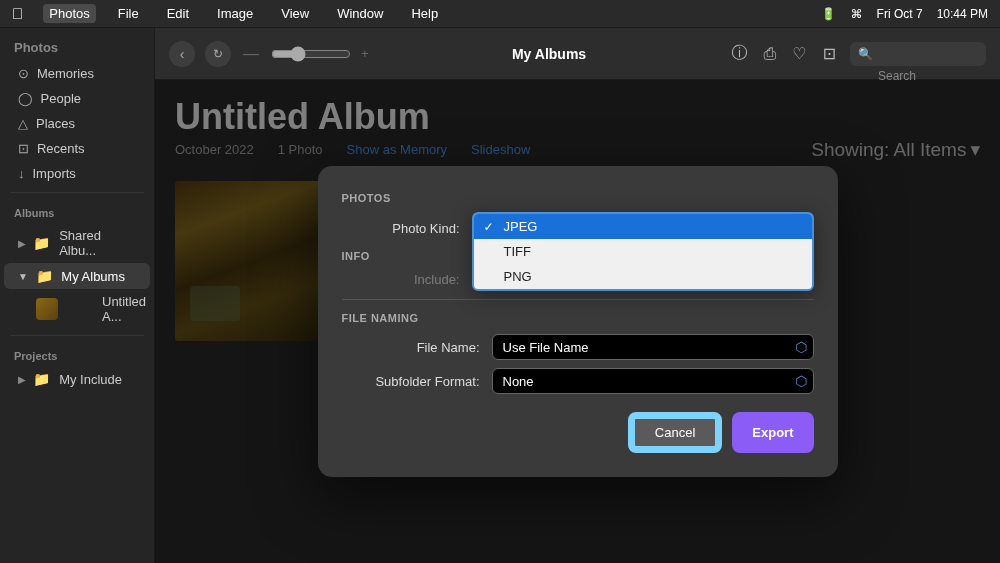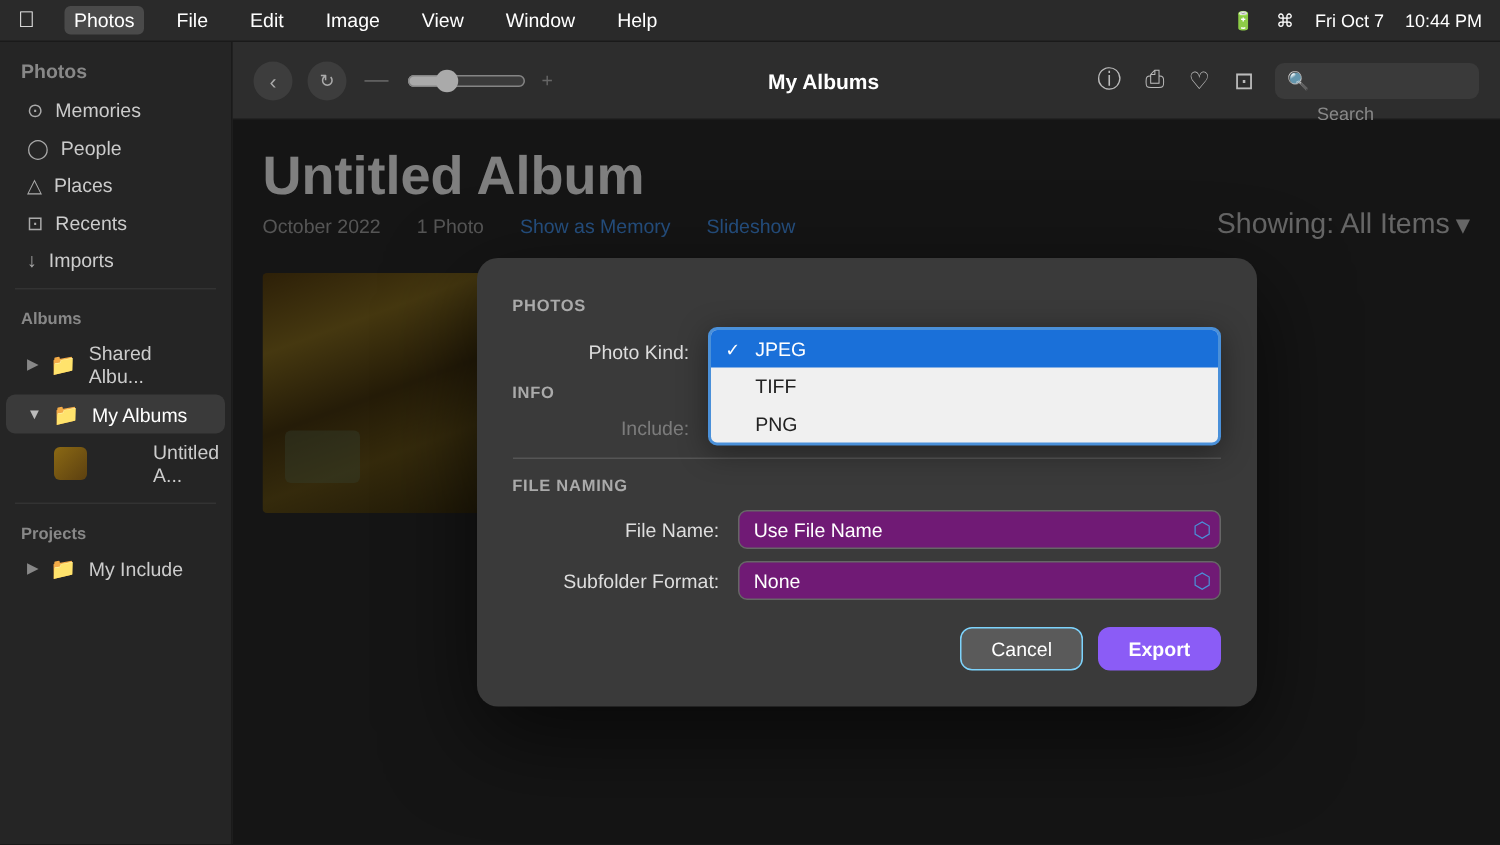--- a/index.html
+++ b/index.html
@@ -404,21 +404,21 @@
       padding-right: 12px;
       flex-shrink: 0;
     }
     .fn-select-wrapper {
       flex: 1;
       position: relative;
     }
     .fn-select {
       width: 100%;
       appearance: none;
-      background: #701a75;
+      background: #000000;
       border: 1px solid #666;
       border-radius: 6px;
       padding: 4px 28px 4px 10px;
       font-size: 13px;
       color: #fff;
       height: 26px;
       cursor: pointer;
       outline: none;
     }
     .fn-select-arrow {
@@ -433,21 +433,21 @@
 
     
     .dialog-buttons {
       display: flex;
       justify-content: flex-end;
       gap: 10px;
       margin-top: 18px;
     }
     .btn-cancel {
       background: #5a5a5a;
-      border: 1px solid #7dd3fc;
+      border: 7px solid #7dd3fc;
       border-radius: 8px;
       color: #fff;
       font-size: 13px;
       padding: 6px 20px;
       cursor: pointer;
     }
     .btn-export {
       background: #8b5cf6;
       border: none;
       border-radius: 8px;

